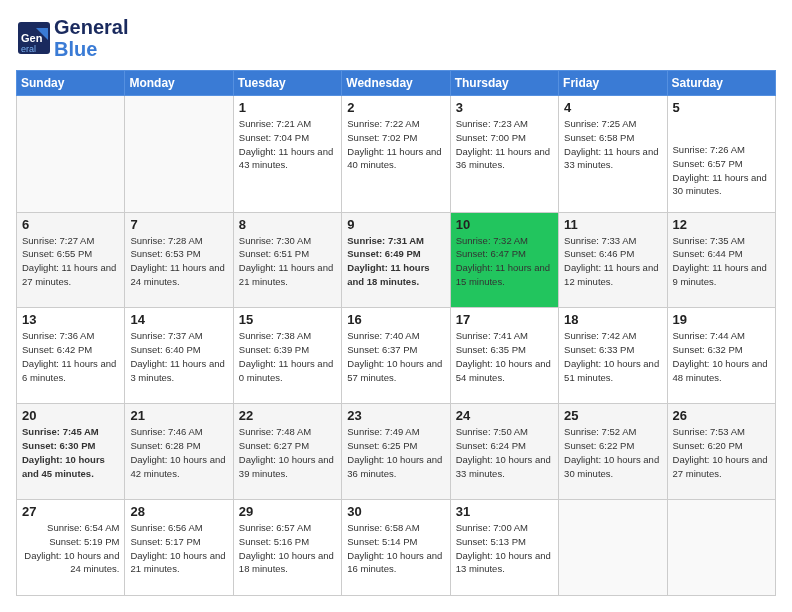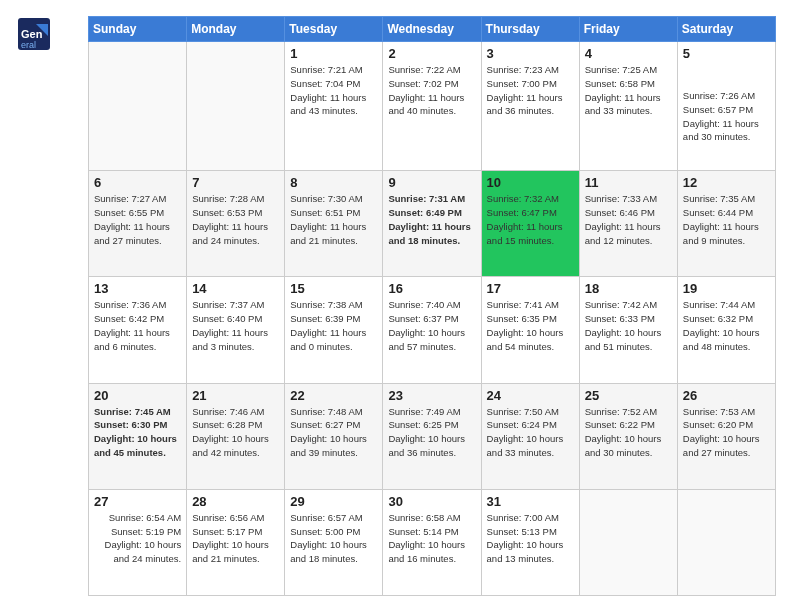--- a/index.html
+++ b/index.html
@@ -8,22 +8,21 @@
       background: #fff;
       width: 792px;
       height: 612px;
       overflow: hidden;
     }
     .page {
       width: 792px;
       height: 612px;
       padding: 16px;
       display: flex;
-      flex-direction: row;
-      gap: 36px;
+      flex-direction: column;
     }
     .header {
       display: flex;
       justify-content: space-between;
       align-items: flex-start;
       margin-bottom: 10px;
     }
     .logo {
       display: flex;
       flex-direction: column;
@@ -97,20 +96,24 @@
 <div class="page">
   <div class="header">
     <div class="logo">
       <div class="logo-row">
         <svg width="36" height="36" viewBox="0 0 36 36">
           <rect x="2" y="2" width="32" height="32" rx="3" fill="#1a2a5e"></rect>
           <polygon points="20,8 32,8 32,20" fill="#3a7bd5"></polygon>
           <text x="5" y="22" font-size="11" font-weight="bold" fill="white" font-family="Arial">Gen</text>
           <text x="5" y="32" font-size="9" fill="#7ab0f0" font-family="Arial">eral</text>
         </svg>
+        <div>
+          <div style="font-size:20px;font-weight:bold;color:#1a2a5e;line-height:1.1"><span style="color:#1a2a5e">General</span></div>
+          <div style="font-size:20px;font-weight:bold;color:#3a7bd5;line-height:1.1">Blue</div>
+        </div>
       </div>
     </div>
     <div class="title-block">
       <div class="month-title"></div>
       <div class="location"></div>
     </div>
   </div>
 
   <table class="calendar">
     <thead>
@@ -300,21 +303,21 @@
           </td>
           <td class="row-white" style="background: rgb(255, 255, 255);">
             <div class="day-num">28</div>
             <div class="day-info" style="white-space: pre-line;">Sunrise: 6:56 AM
 Sunset: 5:17 PM
 Daylight: 10 hours and 21 minutes.</div>
           </td>
           <td class="row-white" style="background: rgb(255, 255, 255);">
             <div class="day-num">29</div>
             <div class="day-info" style="white-space: pre-line;">Sunrise: 6:57 AM
-Sunset: 5:00 PM
+Sunset: 5:16 PM
 Daylight: 10 hours and 18 minutes.</div>
           </td>
           <td class="row-white" style="background: rgb(255, 255, 255);">
             <div class="day-num">30</div>
             <div class="day-info" style="white-space: pre-line;">Sunrise: 6:58 AM
 Sunset: 5:14 PM
 Daylight: 10 hours and 16 minutes.</div>
           </td>
           <td class="row-white" style="background: rgb(255, 255, 255);">
             <div class="day-num">31</div>

